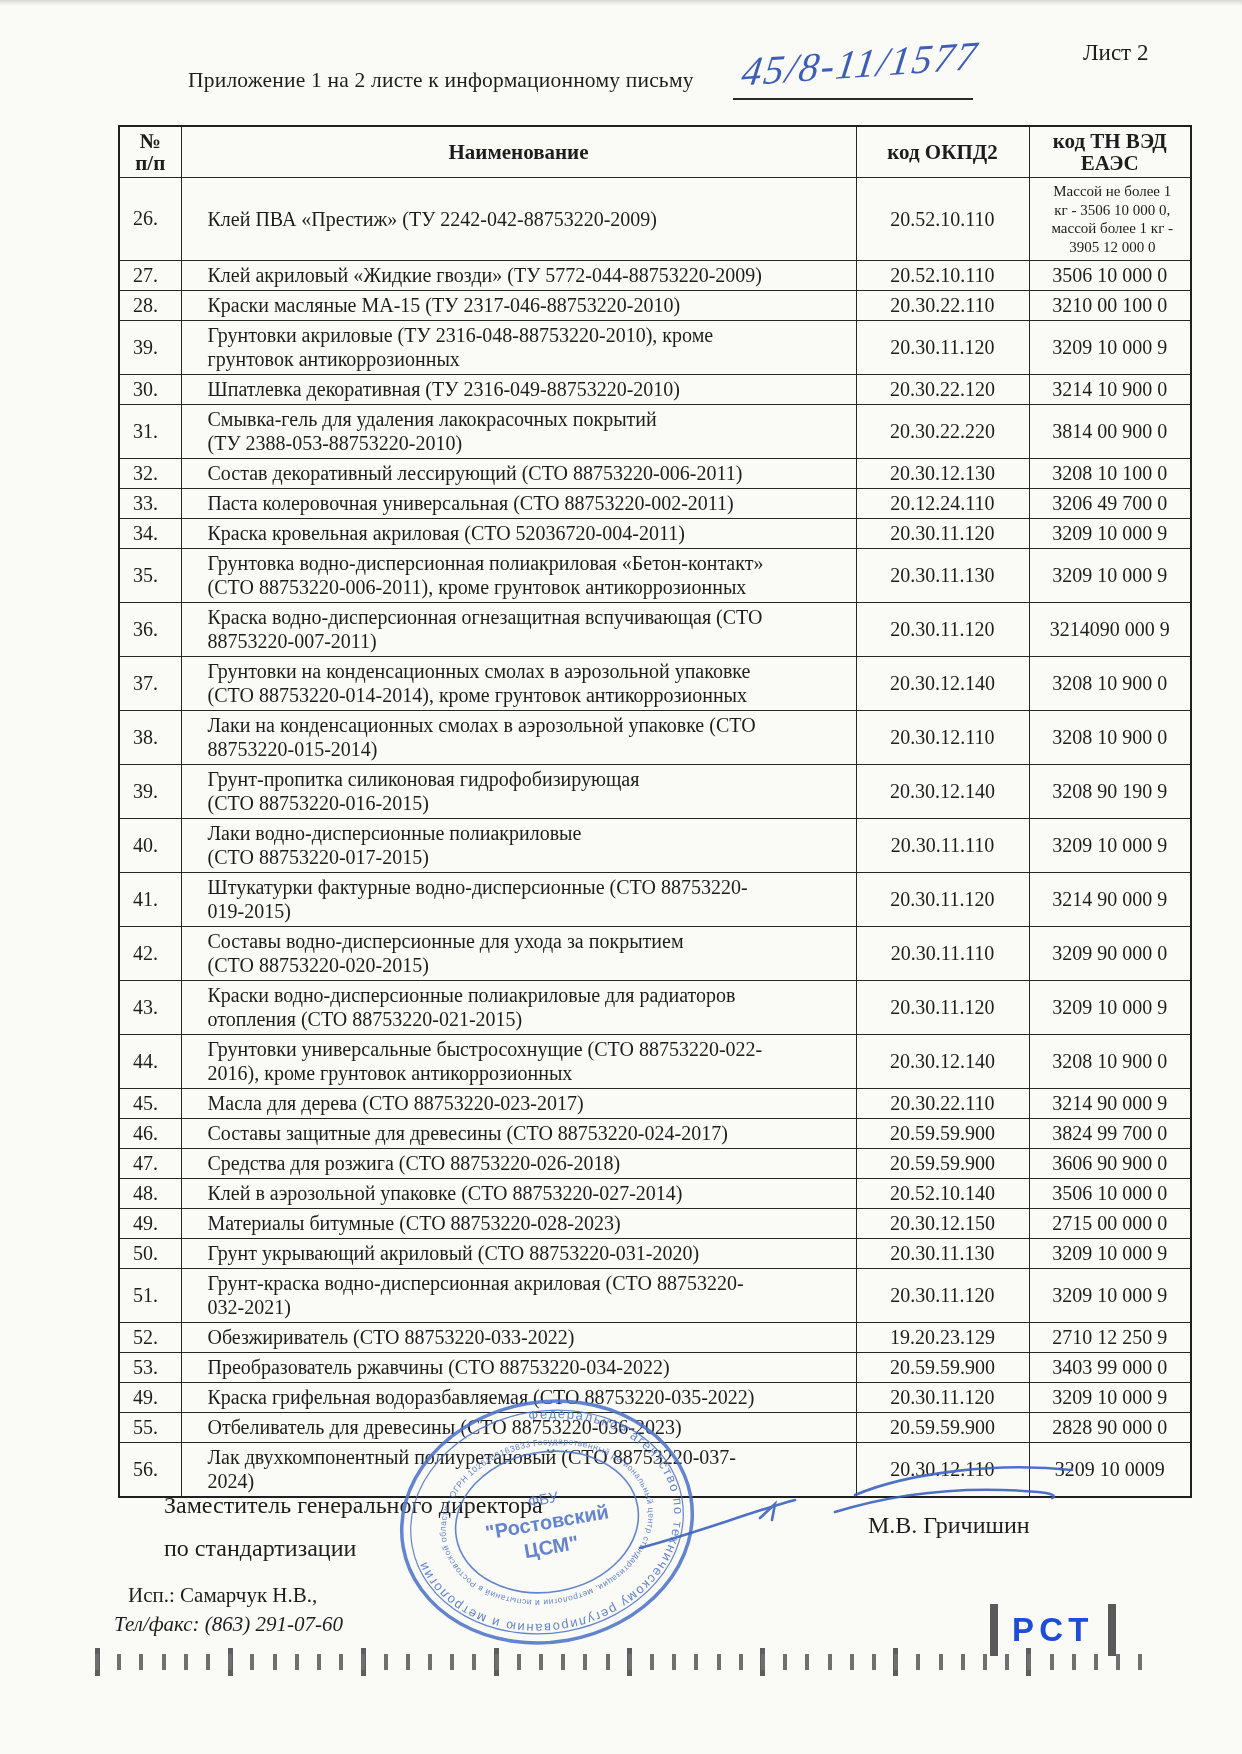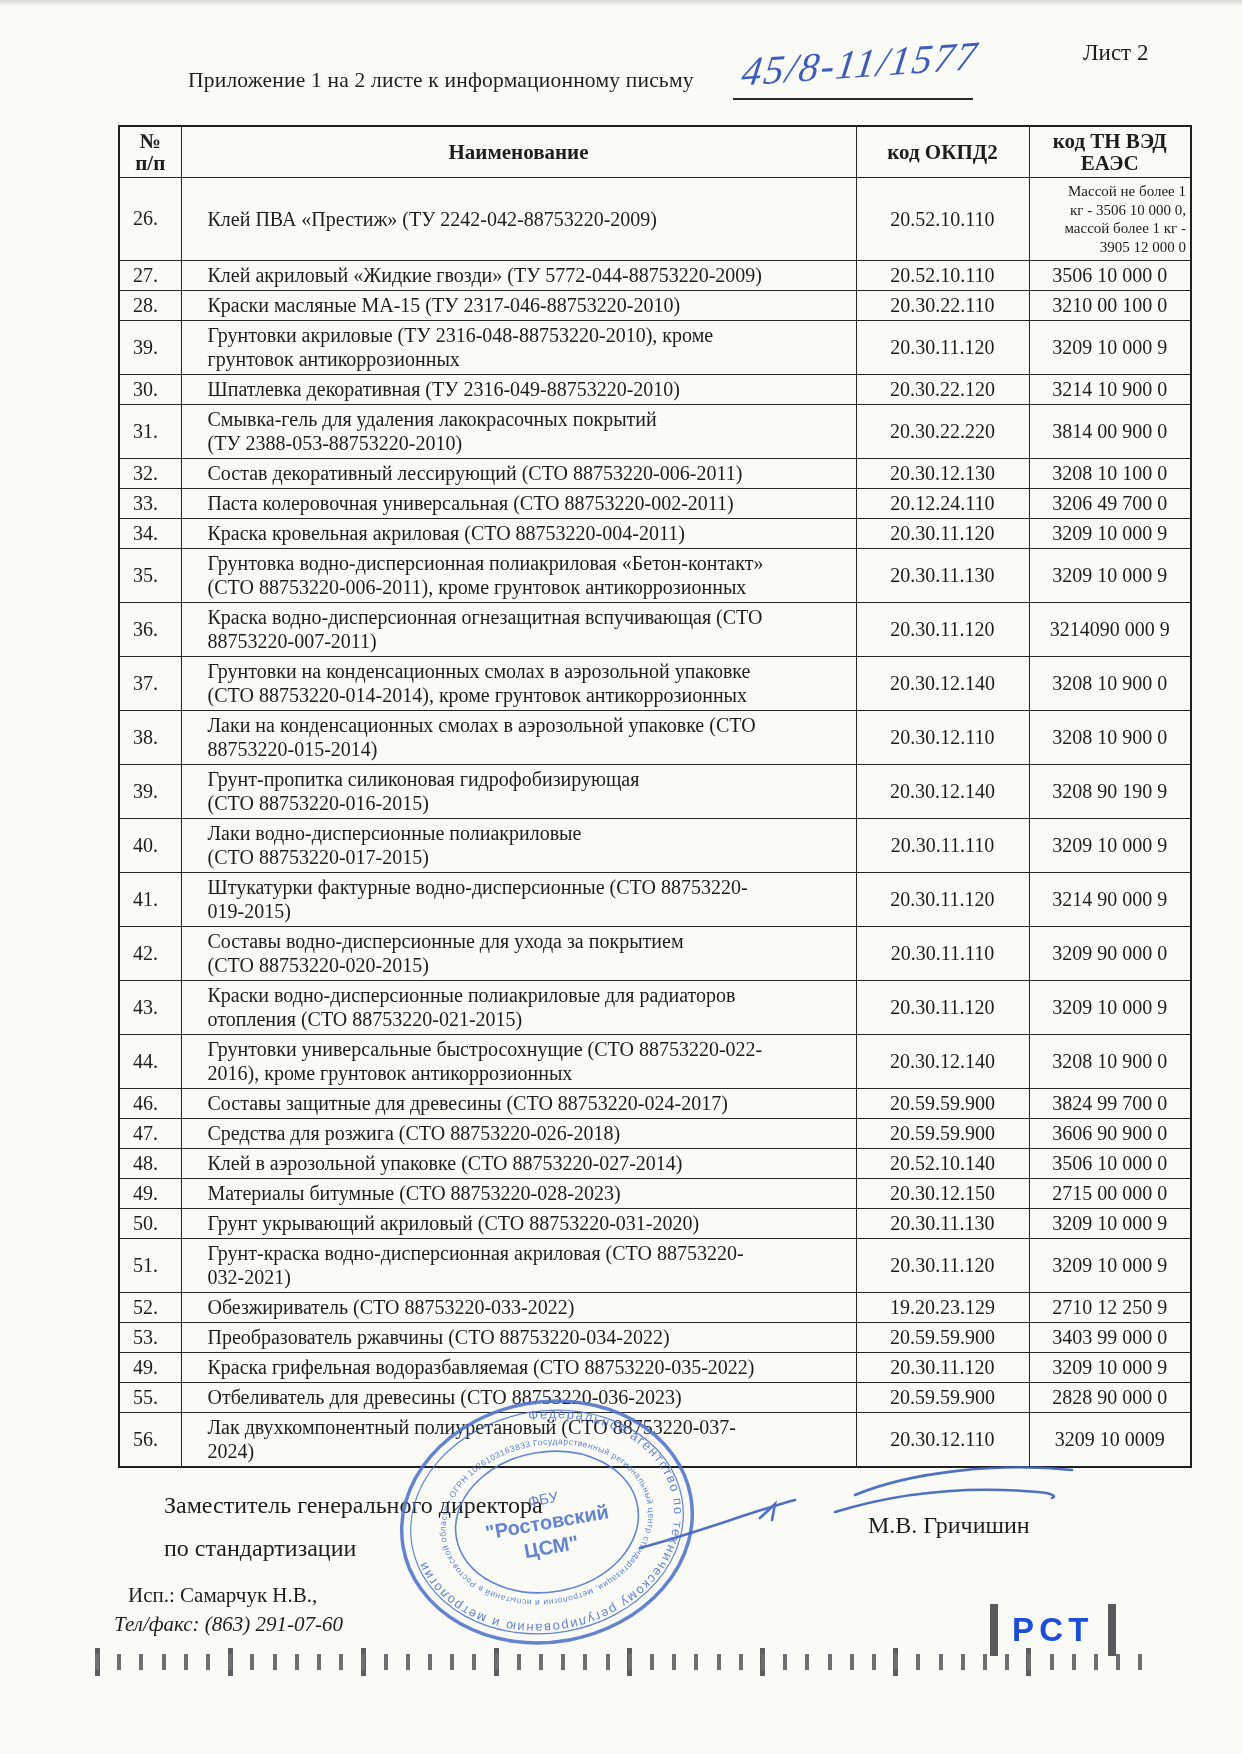--- a/index.html
+++ b/index.html
@@ -41,21 +41,21 @@
     vertical-align:bottom; font-size:20px; padding:2px 4px 3px 13px;
     line-height:23px;
   }
   td.c-name{
     font-size:20px; line-height:24px; padding:2px 8px 3px 26px;
     white-space:pre-line;
   }
   td.c-okpd{font-size:20px; text-align:center; padding:2px 2px;}
   td.c-tnved{font-size:20px; text-align:center; padding:2px 2px;}
   td.c-tnved.tnved-small{
-    font-size:15px; line-height:18.5px; text-align:right;
+    font-size:15px; line-height:18.5px; text-align:center;
     padding:4px 4px 4px 9px; white-space:pre-line; vertical-align:middle;
   }
   
   .signer-1{position:absolute; left:164px; top:1492px; font-size:24px;}
   .signer-2{position:absolute; left:164px; top:1535px; font-size:24px;}
   .signer-name{position:absolute; left:868px; top:1512px; font-size:24px;}
   .executor{position:absolute; left:128px; top:1583px; font-size:21px;}
   .phone{position:absolute; left:114px; top:1612px; font-size:21px;font-style:italic;}
   
   .stamp{position:absolute; left:392px; top:1392px; width:310px; height:260px;
@@ -161,21 +161,21 @@
 
     <tr>
       <td class="c-num">33.</td>
       <td class="c-name">Паста колеровочная универсальная (СТО 88753220-002-2011)</td>
       <td class="c-okpd">20.12.24.110</td>
       <td class="c-tnved">3206 49 700 0</td>
     </tr>
 
     <tr>
       <td class="c-num">34.</td>
-      <td class="c-name">Краска кровельная акриловая (СТО 88753220-004-2011)</td>
+      <td class="c-name">Краска кровельная акриловая (СТО 52036720-004-2011)</td>
       <td class="c-okpd">20.30.11.120</td>
       <td class="c-tnved">3209 10 000 9</td>
     </tr>
 
     <tr>
       <td class="c-num">35.</td>
       <td class="c-name">Грунтовка водно-дисперсионная полиакриловая «Бетон-контакт»
 (СТО 88753220-006-2011), кроме грунтовок антикоррозионных</td>
       <td class="c-okpd">20.30.11.130</td>
       <td class="c-tnved">3209 10 000 9</td>
@@ -246,20 +246,26 @@
     </tr>
 
     <tr>
       <td class="c-num">44.</td>
       <td class="c-name">Грунтовки универсальные быстросохнущие (СТО 88753220-022-
 2016), кроме грунтовок антикоррозионных</td>
       <td class="c-okpd">20.30.12.140</td>
       <td class="c-tnved">3208 10 900 0</td>
     </tr>
 
+    <tr>
+      <td class="c-num">45.</td>
+      <td class="c-name">Масла для дерева (СТО 88753220-023-2017)</td>
+      <td class="c-okpd">20.30.22.110</td>
+      <td class="c-tnved">3214 90 000 9</td>
+    </tr>
 
     <tr>
       <td class="c-num">46.</td>
       <td class="c-name">Составы защитные для древесины (СТО 88753220-024-2017)</td>
       <td class="c-okpd">20.59.59.900</td>
       <td class="c-tnved">3824 99 700 0</td>
     </tr>
 
     <tr>
       <td class="c-num">47.</td>

